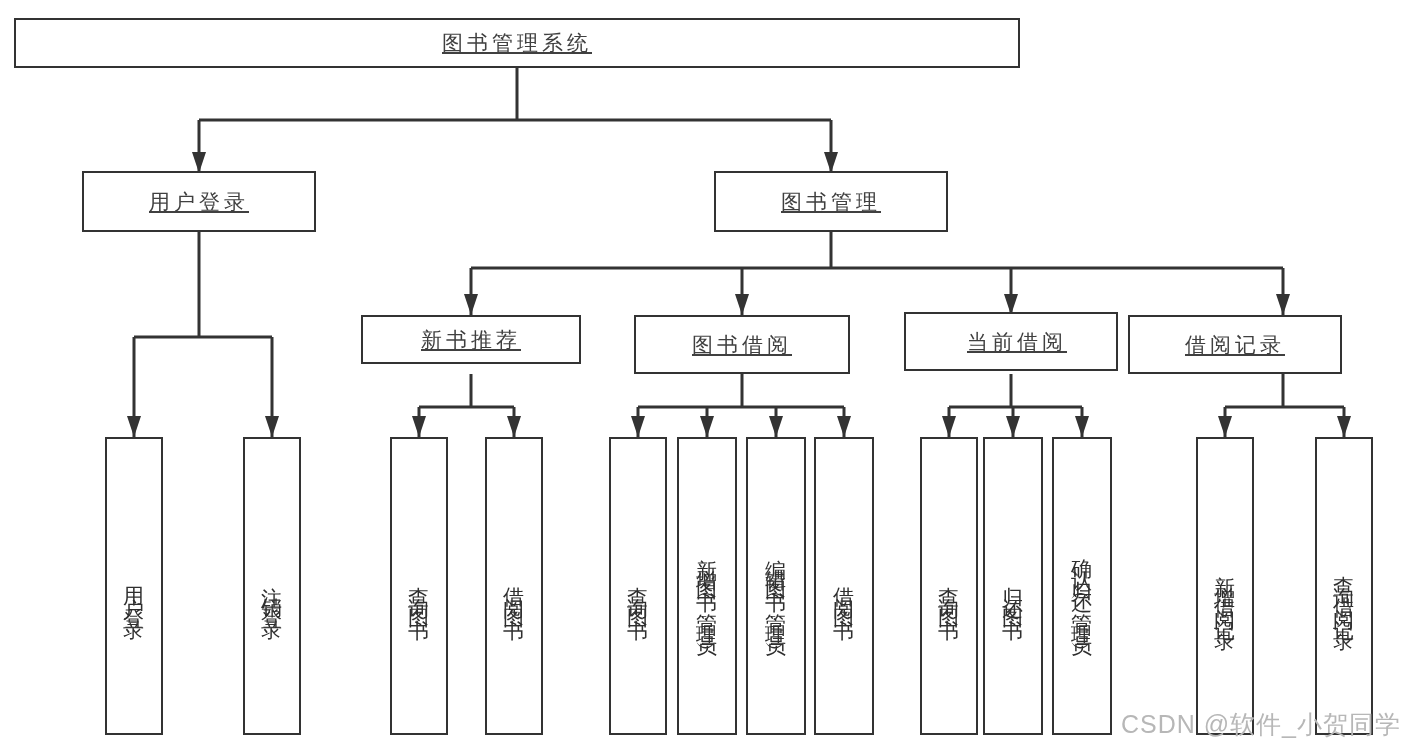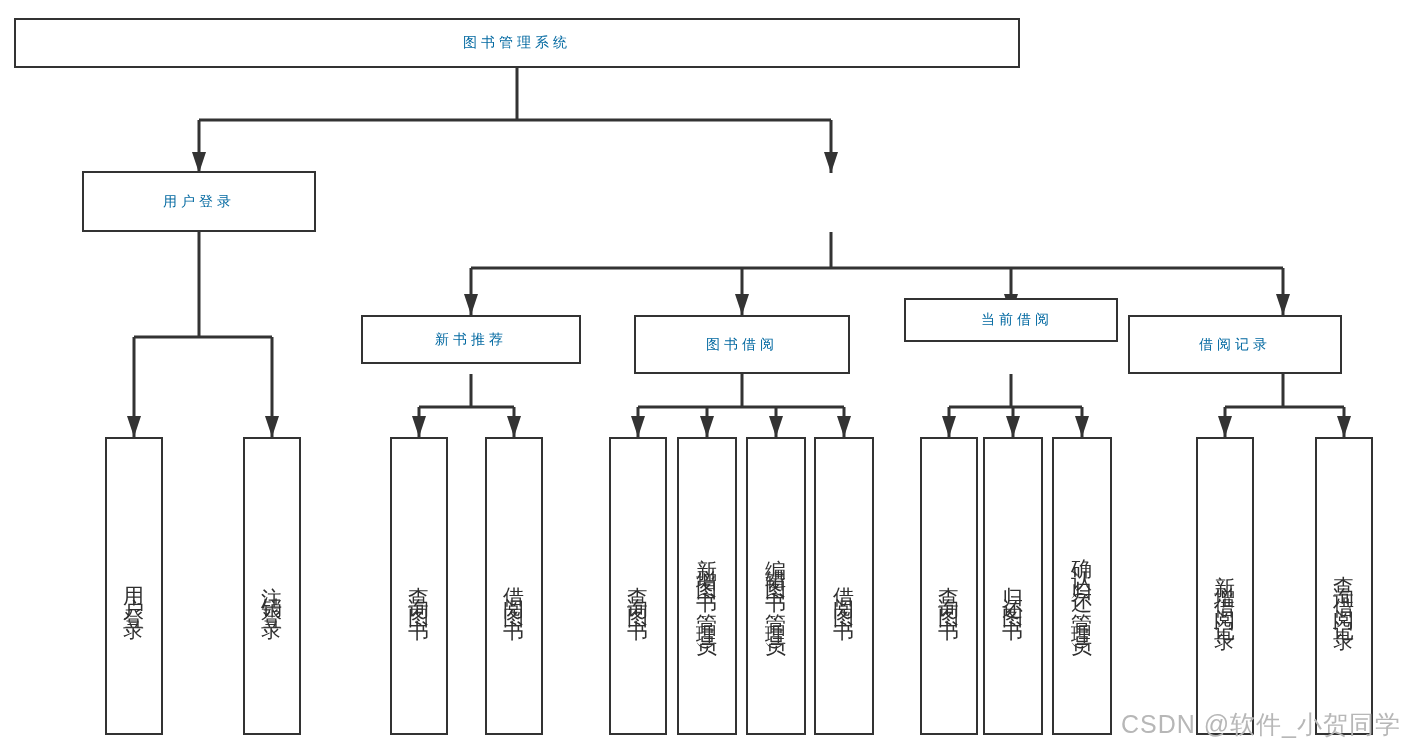--- a/index.html
+++ b/index.html
@@ -20,24 +20,25 @@
   .box {
     position: absolute;
     box-sizing: border-box;
     background: #ffffff;
     border: 2.5px solid #333333;
     display: flex;
     align-items: center;
     justify-content: center;
   }
   .hlabel {
-    font-size: 14px;
+    font-size: 21px;
     letter-spacing: 4px;
     white-space: nowrap;
-    color: #0369a1;
+    color: #404040;
+    text-decoration: underline;
   }
   .vlabel {
     writing-mode: vertical-rl;
     text-orientation: mixed;
     font-size: 21px;
     line-height: 1.1;
     letter-spacing: 11px;
     margin-bottom: -11px;
     white-space: nowrap;
     color: #2f2f2f;
@@ -89,28 +90,31 @@
     </g>
   </svg>
 
   <div class="box" style="left:14px; top:18px; width:1006px; height:50px;">
     <span class="hlabel">图书管理系统</span>
   </div>
 
   <div class="box" style="left:82px; top:171px; width:234px; height:61px;">
     <span class="hlabel">用户登录</span>
   </div>
+  <div class="box" style="left:714px; top:171px; width:234px; height:61px;">
+    <span class="hlabel">图书管理</span>
+  </div>
 
   <div class="box" style="left:361px; top:315px; width:220px; height:49px;">
     <span class="hlabel">新书推荐</span>
   </div>
   <div class="box" style="left:634px; top:315px; width:216px; height:59px;">
     <span class="hlabel">图书借阅</span>
   </div>
-  <div class="box" style="left:904px; top:298px; width:214px; height:44px;padding-left:12px;">
+  <div class="box" style="left:904px; top:312px; width:214px; height:59px;padding-left:12px;">
     <span class="hlabel">当前借阅</span>
   </div>
   <div class="box" style="left:1128px; top:315px; width:214px; height:59px;">
     <span class="hlabel">借阅记录</span>
   </div>
 
   <div class="box" style="left:105px; top:437px; width:58px; height:298px;">
     <span class="vlabel">用户登录</span>
   </div>
   <div class="box" style="left:243px; top:437px; width:58px; height:298px;">

